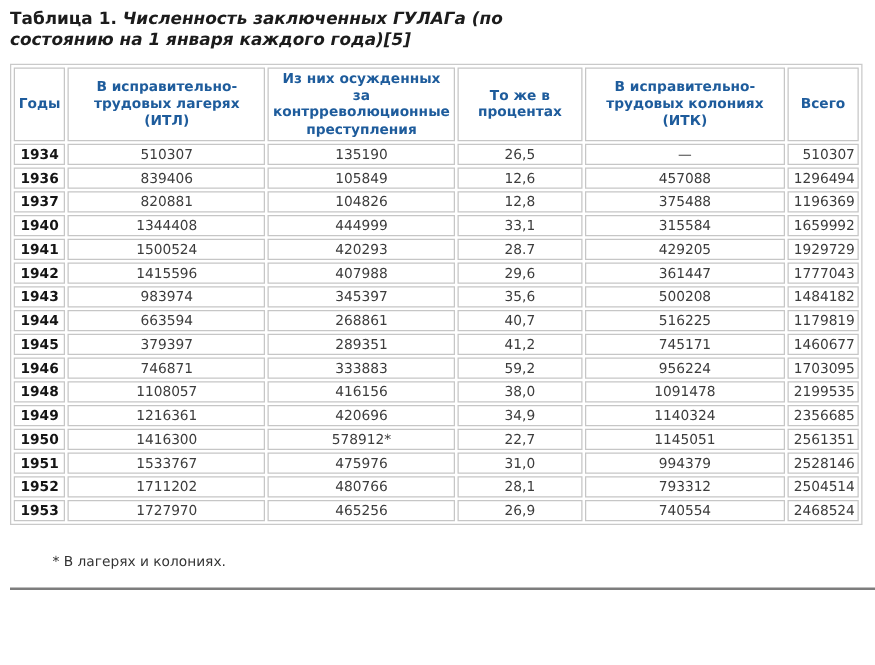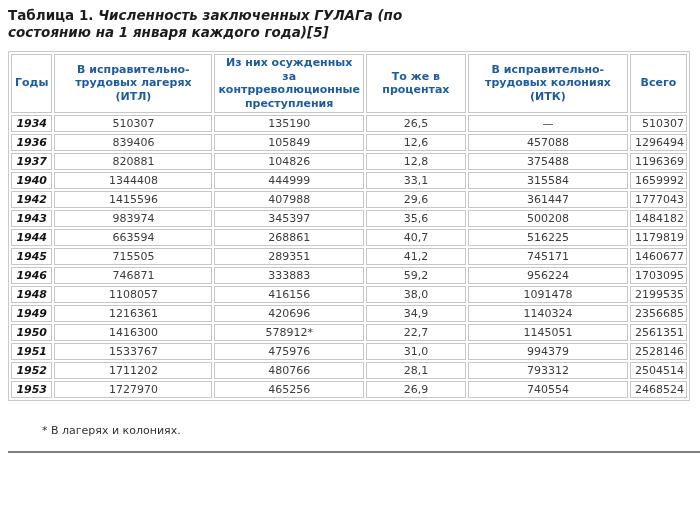--- a/index.html
+++ b/index.html
@@ -49,21 +49,20 @@
   table.data-table td {
     color: #3c3c3c;
     text-align: center;
     vertical-align: middle;
     height: 13px;
     white-space: nowrap;
   }
   table.data-table td.year {
     font-weight: bold;
     color: #151515;
-    font-style: italic;
   }
   table.data-table td.total {
     text-align: right;
     padding-right: 2px;
   }
   .col-years  { width: 34px;  }
   .col-itl    { width: 158px; }
   .col-contra { width: 136px; }
   .col-pct    { width: 100px; }
   .col-itk    { width: 160px; }
@@ -132,20 +131,28 @@
         </tr>
         <tr>
           <td class="year">1940</td>
           <td>1344408</td>
           <td>444999</td>
           <td>33,1</td>
           <td>315584</td>
           <td class="total">1659992</td>
         </tr>
         <tr>
+          <td class="year">1941</td>
+          <td>1500524</td>
+          <td>420293</td>
+          <td>28.7</td>
+          <td>429205</td>
+          <td class="total">1929729</td>
+        </tr>
+        <tr>
           <td class="year">1942</td>
           <td>1415596</td>
           <td>407988</td>
           <td>29,6</td>
           <td>361447</td>
           <td class="total">1777043</td>
         </tr>
         <tr>
           <td class="year">1943</td>
           <td>983974</td>
@@ -157,21 +164,21 @@
         <tr>
           <td class="year">1944</td>
           <td>663594</td>
           <td>268861</td>
           <td>40,7</td>
           <td>516225</td>
           <td class="total">1179819</td>
         </tr>
         <tr>
           <td class="year">1945</td>
-          <td>715505</td>
+          <td>379397</td>
           <td>289351</td>
           <td>41,2</td>
           <td>745171</td>
           <td class="total">1460677</td>
         </tr>
         <tr>
           <td class="year">1946</td>
           <td>746871</td>
           <td>333883</td>
           <td>59,2</td>

